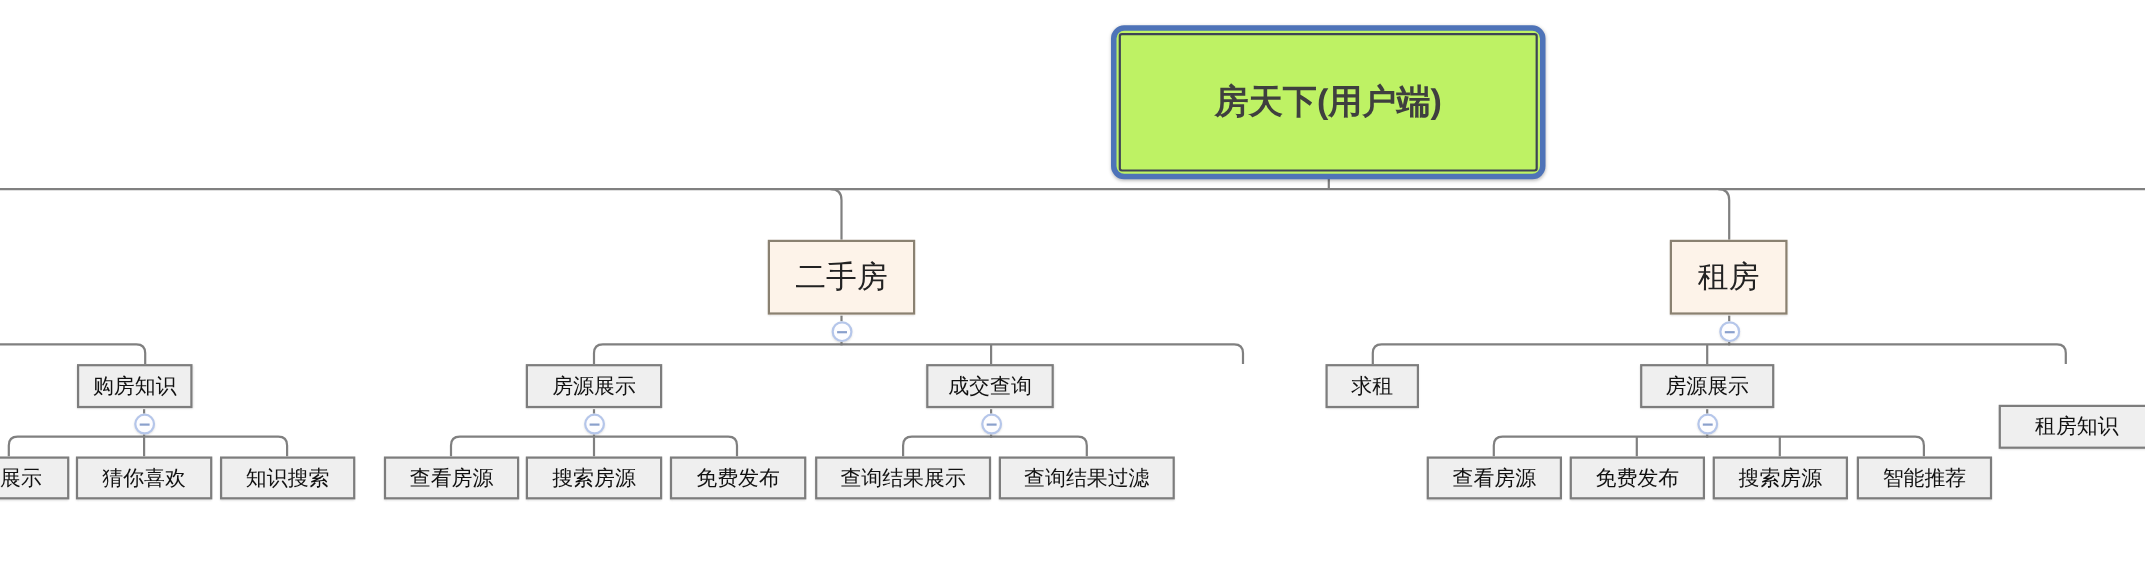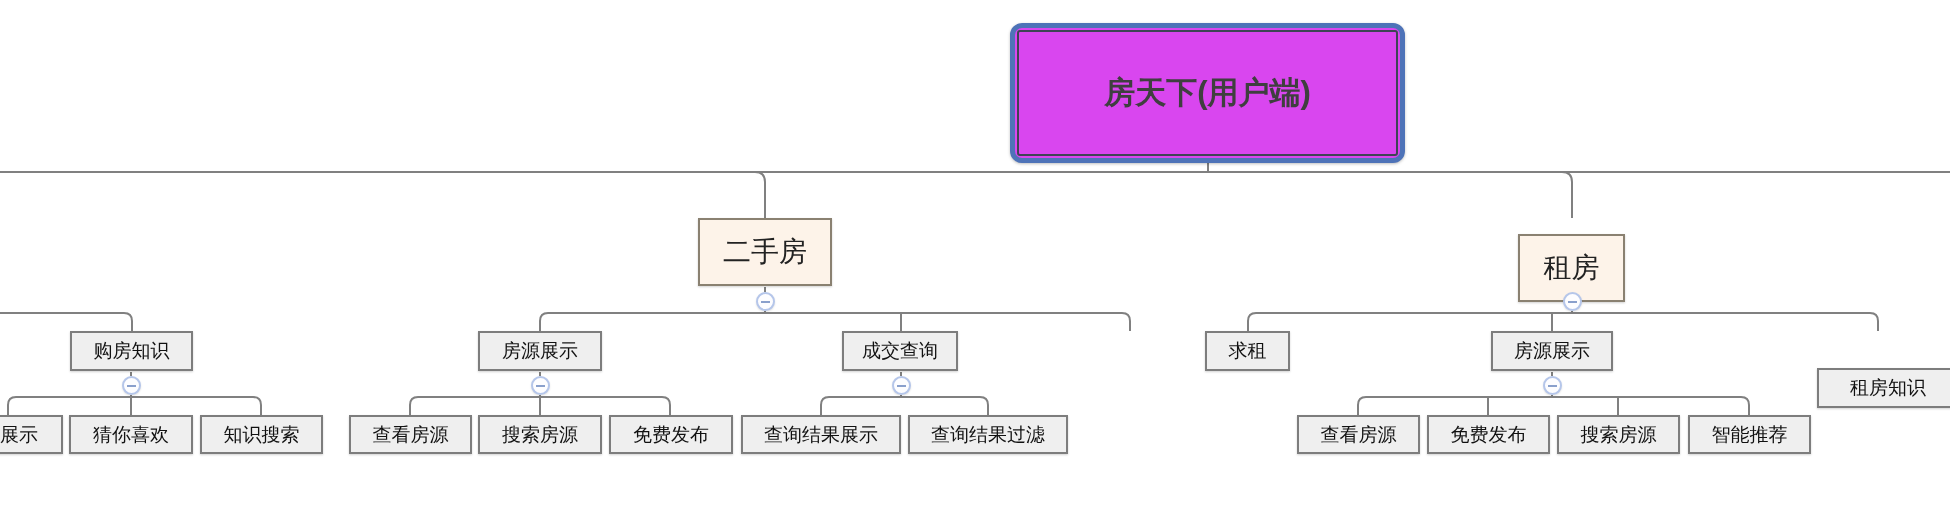--- a/index.html
+++ b/index.html
@@ -25,21 +25,21 @@
   .branch{
     background:#fdf3e9;
     border:2px solid #8a8171;
     font-size:28px;color:#222222;
   }
   .label-end{justify-content:flex-end;padding-right:23px;}
   .root-outer{
     position:absolute;box-sizing:border-box;
     left:1010px;top:23px;width:395px;height:140px;
     border:5px solid #4e73b8;border-radius:12px;
-    background:#d946ef;padding:2px;
+    background:#bef264;padding:2px;
     box-shadow:0 1px 3px rgba(0,0,0,0.25);
   }
   .root-inner{
     box-sizing:border-box;width:100%;height:100%;
     border:2px solid #3d4455;border-radius:3px;
     display:flex;align-items:center;justify-content:center;
     font-size:31px;font-weight:bold;color:#3f3f3f;
     white-space:nowrap;
   }
   .collapse-icon{
@@ -92,25 +92,25 @@
 
   <div class="root-outer">
     <div class="root-inner">
       <span class="lbl">房天下(用户端)</span>
     </div>
   </div>
 
   <div class="node branch" style="left:698px;top:218px;width:134px;height:68px;">
     <span class="lbl">二手房</span>
   </div>
-  <div class="node branch" style="left:1518px;top:234px;width:107px;height:68px;">
+  <div class="node branch" style="left:1518px;top:218px;width:107px;height:68px;">
     <span class="lbl">租房</span>
   </div>
 
-  <div class="node" style="left:70px;top:331px;width:123px;height:40px;">
+  <div class="node" style="left:70px;top:331px;width:105px;height:40px;">
     <span class="lbl">购房知识</span>
   </div>
   <div class="node" style="left:478px;top:331px;width:124px;height:40px;">
     <span class="lbl">房源展示</span>
   </div>
   <div class="node" style="left:842px;top:331px;width:116px;height:40px;">
     <span class="lbl">成交查询</span>
   </div>
   <div class="node" style="left:1205px;top:331px;width:85px;height:40px;">
     <span class="lbl">求租</span>

